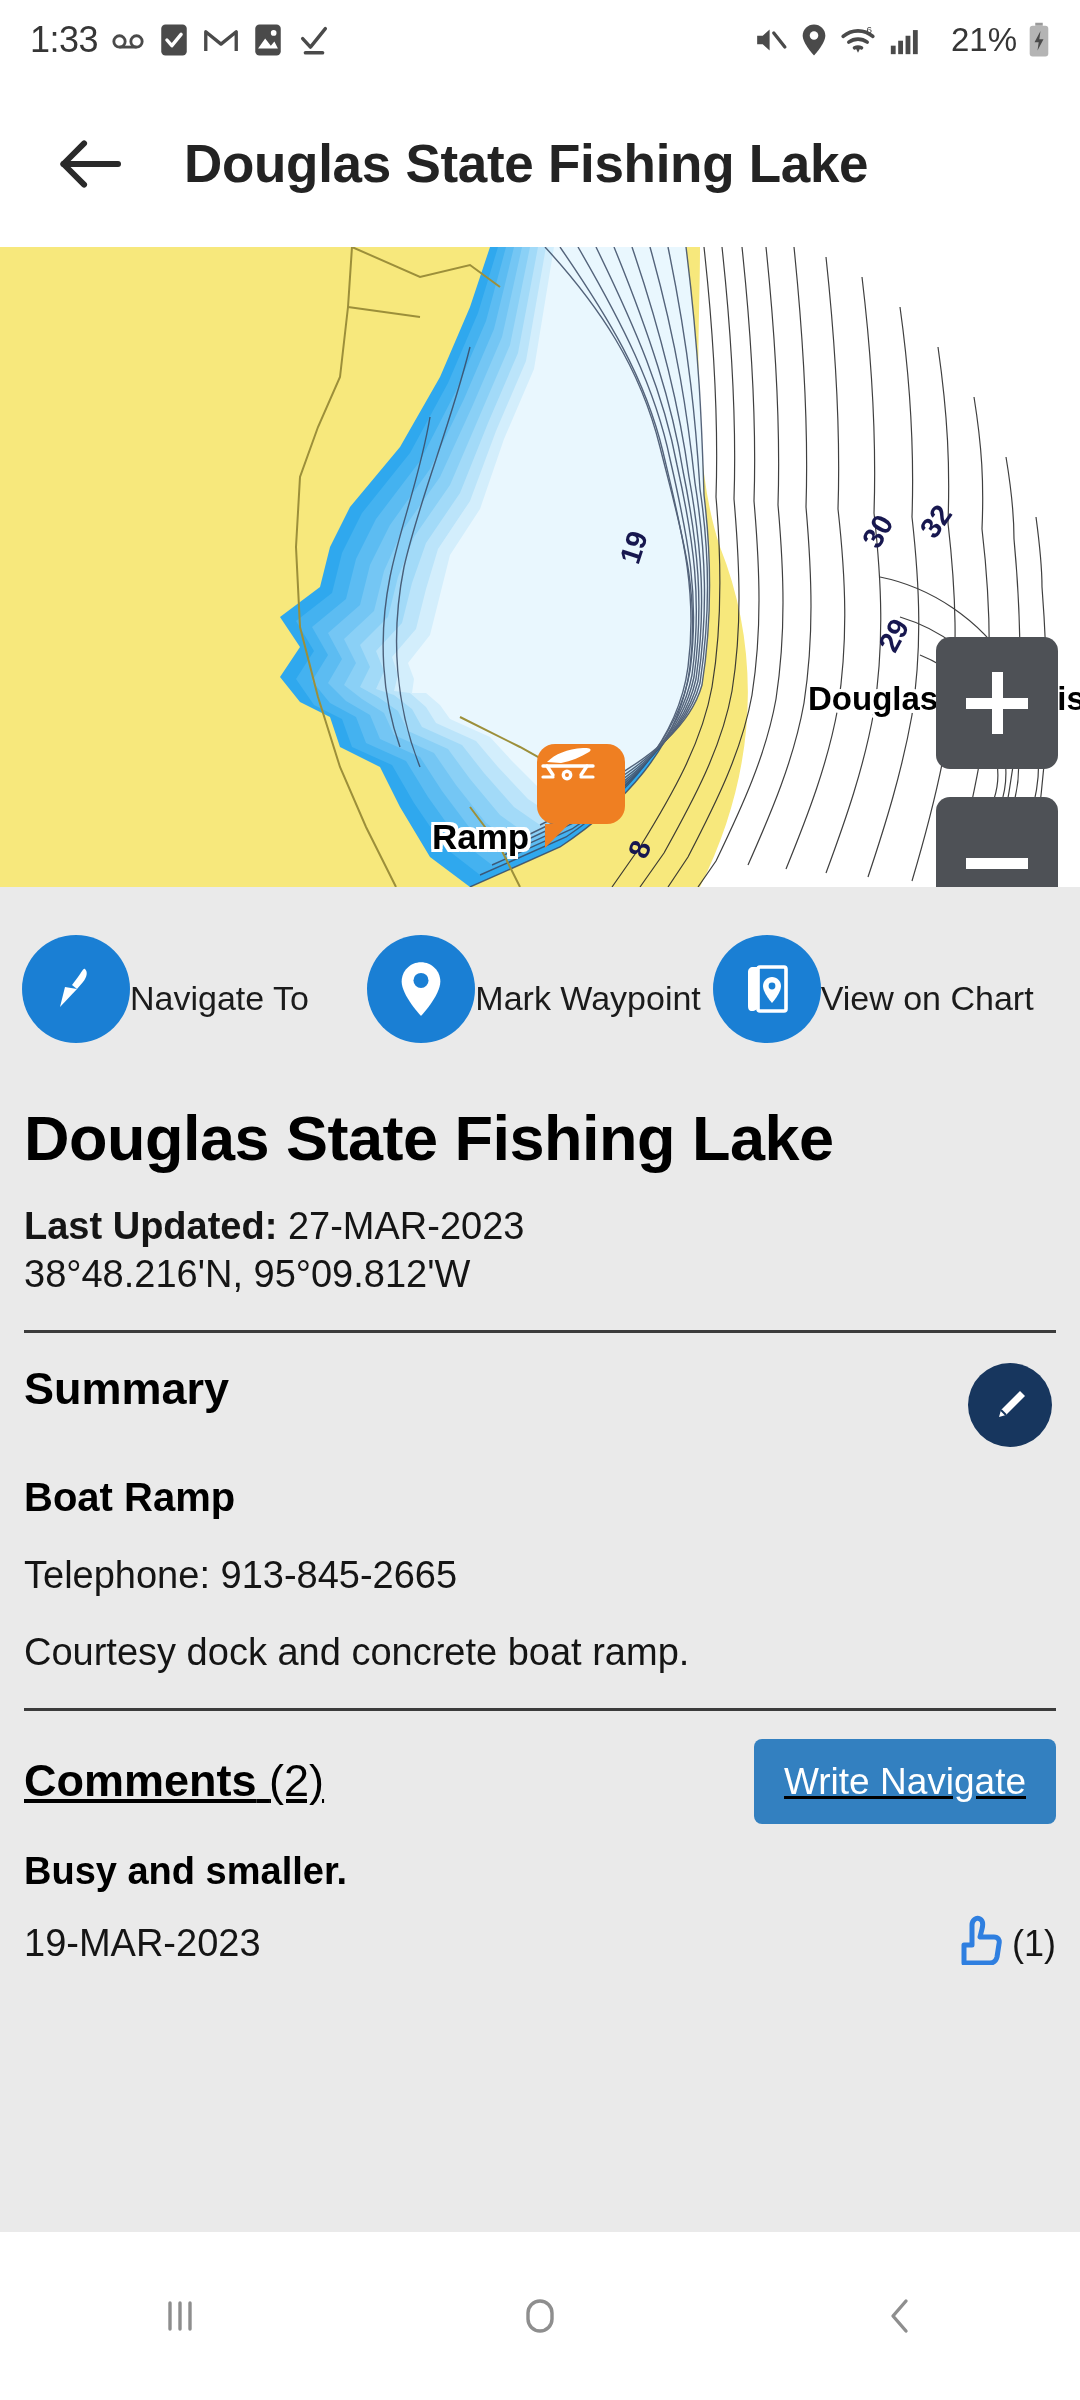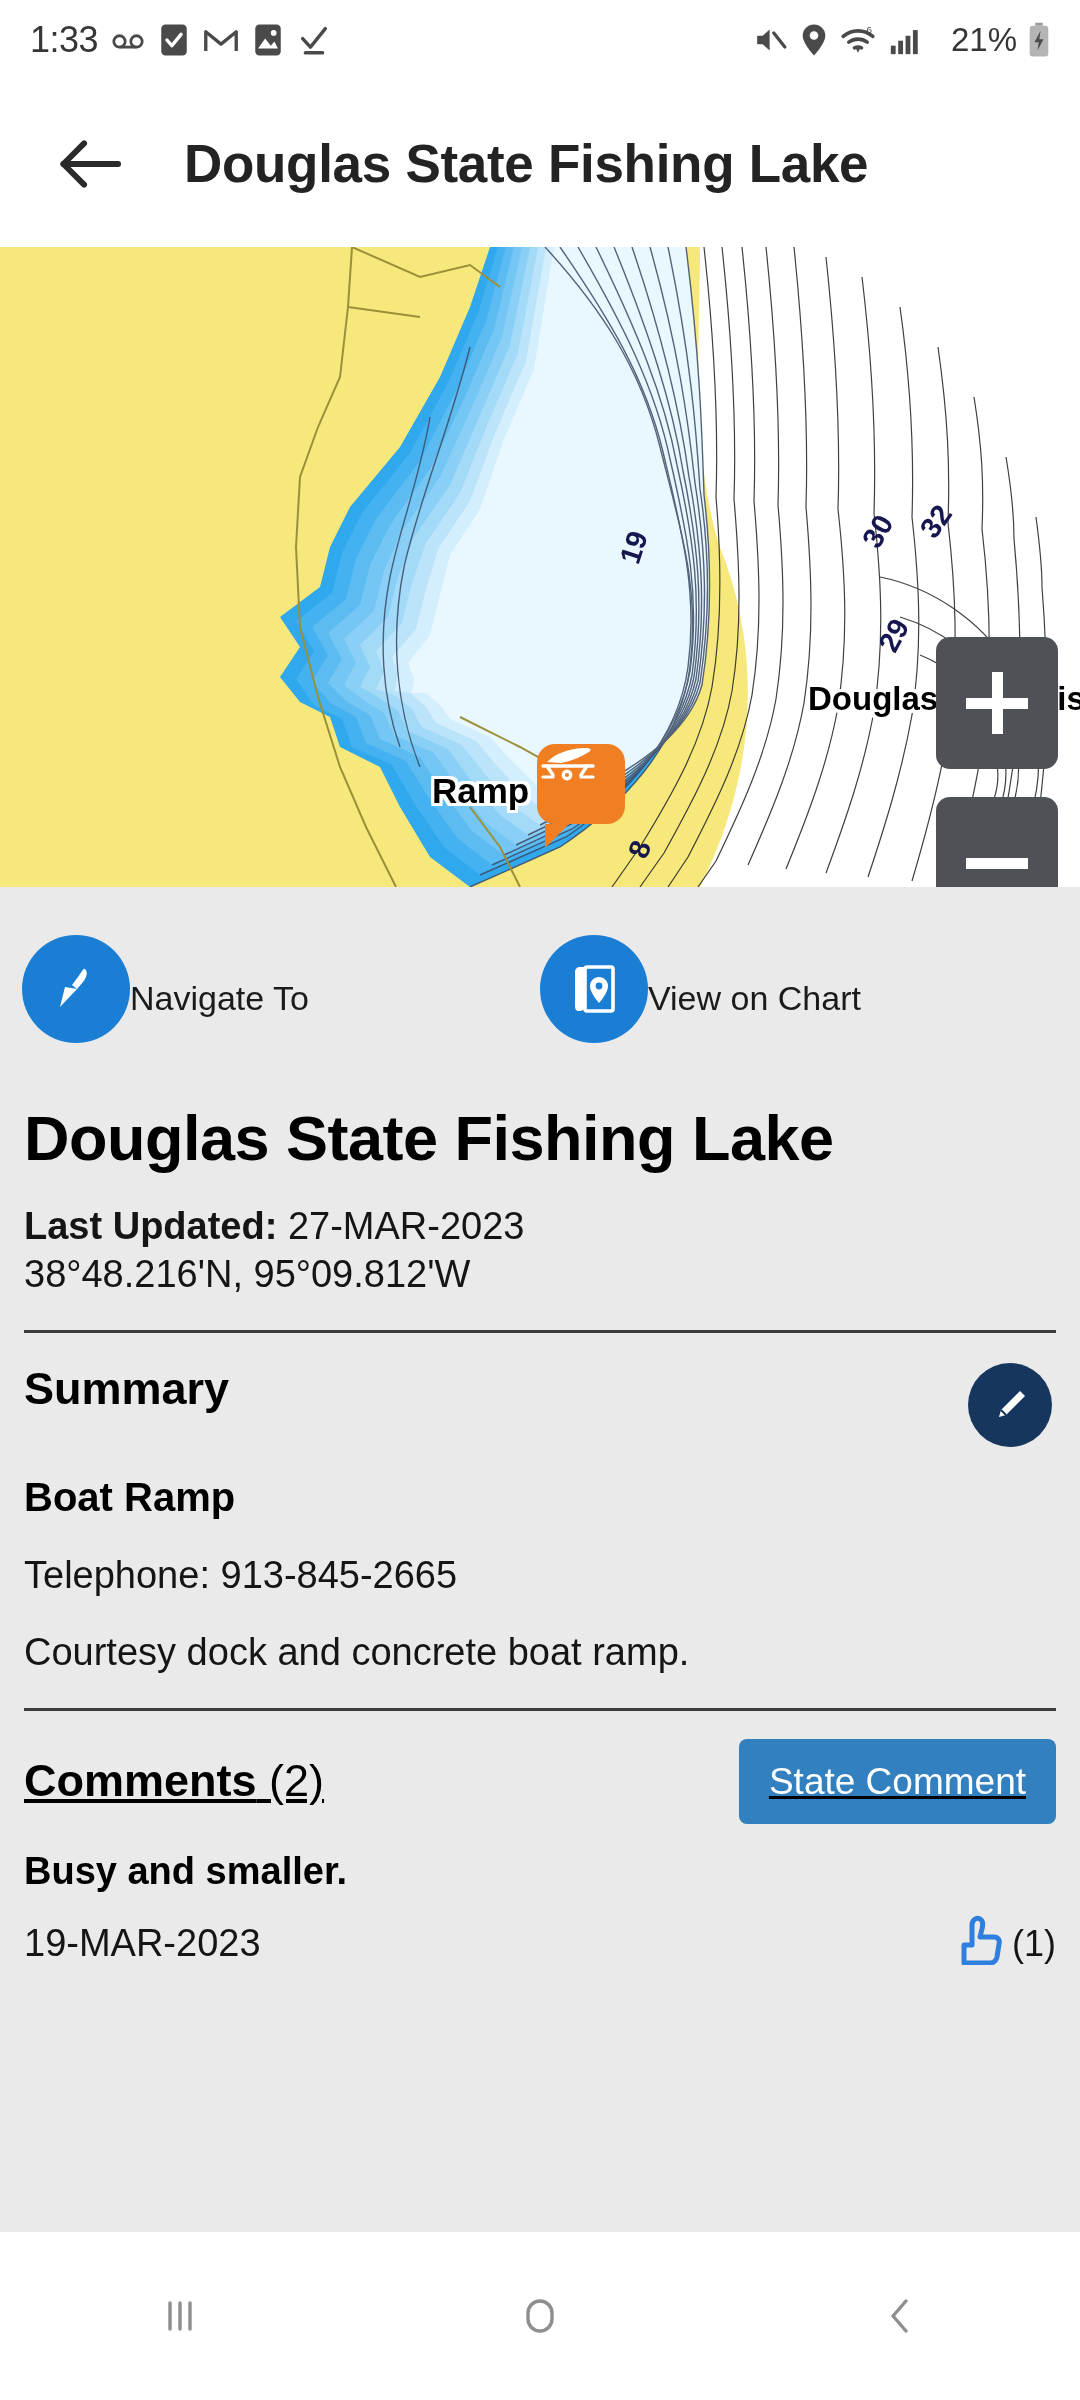--- a/index.html
+++ b/index.html
@@ -40,21 +40,21 @@
     position:absolute;top:247px;left:0;width:1080px;height:640px;
     overflow:hidden;background:#f7e87c;
   }
   .map svg{position:absolute;top:0;left:0;}
   .map-label{
     position:absolute;font-weight:700;color:#000;
     text-shadow:-3px -3px 0 #fff,3px -3px 0 #fff,-3px 3px 0 #fff,3px 3px 0 #fff,
                  0 -3px 0 #fff,0 3px 0 #fff,-3px 0 0 #fff,3px 0 0 #fff;
     white-space:nowrap;
   }
-  .lbl-ramp{left:432px;top:524px;font-size:35px;}
+  .lbl-ramp{left:432px;top:570px;font-size:35px;}
   .lbl-lake{left:808px;top:433px;font-size:33px;}
   .depth{
     position:absolute;color:#17174f;font-weight:700;font-size:29px;white-space:nowrap;
   }
   .ramp-marker{
     position:absolute;left:537px;top:497px;width:88px;height:88px;
   }
   .ramp-bubble{
     width:88px;height:80px;background:#ef7f22;border-radius:18px;
     display:flex;align-items:center;justify-content:center;
@@ -348,20 +348,29 @@
         <div class="action-circle">
           <svg width="56" height="56" viewBox="0 0 56 56">
             <path d="M37 8 C40 11 39 16 35 21 L29 28 L24 24 L30 16 C34 11 35 7 37 8 Z" fill="#fff"></path>
             <path d="M29 28 L12 46 L17 26 L29 28 Z" fill="#fff"></path>
           </svg>
         </div>
         <div class="action-label">Navigate To</div>
       </div>
       <div class="action">
         <div class="action-circle">
+          <svg width="46" height="58" viewBox="0 0 40 54">
+            <path d="M20 2 C10 2 2 10 2 20 C2 33 20 52 20 52 C20 52 38 33 38 20 C38 10 30 2 20 2 Z" fill="#fff"></path>
+            <circle cx="20" cy="19" r="7" fill="#1a7fd4"></circle>
+          </svg>
+        </div>
+        <div class="action-label">Mark Waypoint</div>
+      </div>
+      <div class="action">
+        <div class="action-circle">
           <svg width="54" height="54" viewBox="0 0 54 54">
             <path d="M8 10 C8 7 10 5 13 5 L18 5 L18 44 C18 47 15 49 12 49 C9 49 8 47 8 44 Z" fill="#fff"></path>
             <rect x="18" y="5" width="28" height="44" rx="2" fill="none" stroke="#fff" stroke-width="3.6"></rect>
             <path d="M32 15 C27 15 23 19 23 24 C23 31 32 41 32 41 C32 41 41 31 41 24 C41 19 37 15 32 15 Z" fill="#fff"></path>
             <circle cx="32" cy="24" r="3.4" fill="#1a7fd4"></circle>
           </svg>
         </div>
         <div class="action-label">View on Chart</div>
       </div>
     </div>
@@ -391,21 +400,21 @@
       <div class="body-line">Telephone: 913-845-2665</div>
       <div class="body-line">Courtesy dock and concrete boat ramp.</div>
 
       <div class="rule"></div>
 
       <div class="comments-head">
         <div class="comments-title">
           <b>Comments</b>
           <span class="cnt">(2)</span>
         </div>
-        <button class="write-btn">State Comment</button>
+        <button class="write-btn">Write Navigate</button>
       </div>
 
       <div>
         <div class="cmt-title">Busy and smaller.</div>
         <div class="cmt-row">
           <div class="cmt-date">19-MAR-2023</div>
           <div class="cmt-likes">
             <svg width="54" height="50" viewBox="0 0 54 50">
               <path d="M14 48 L14 30 L22 30 L22 10 C22 5 26 2 30 4 C33 5.5 33 10 32 14 L30 22 L44 22 C48 22 50 25 49 29 L47 42 C46 46 44 48 40 48 Z" fill="none" stroke="#2f7fe0" stroke-width="5" stroke-linejoin="round" stroke-linecap="round"></path>
             </svg>

